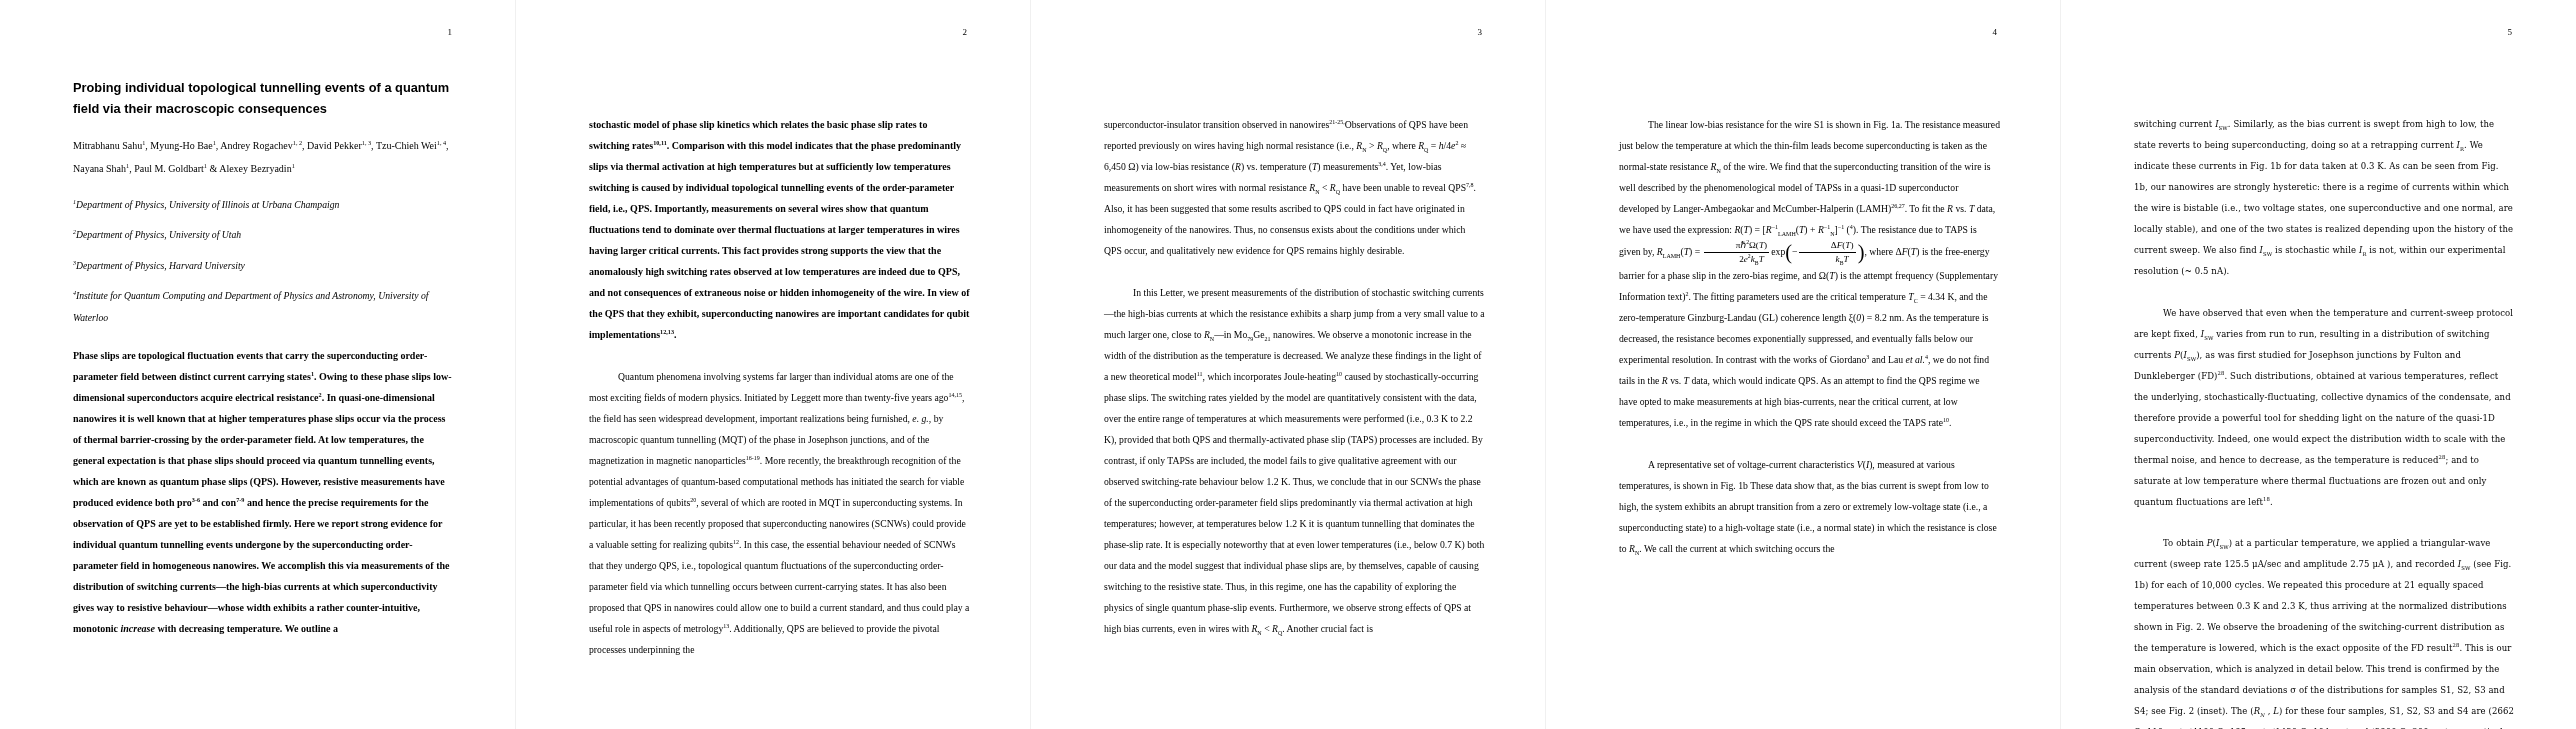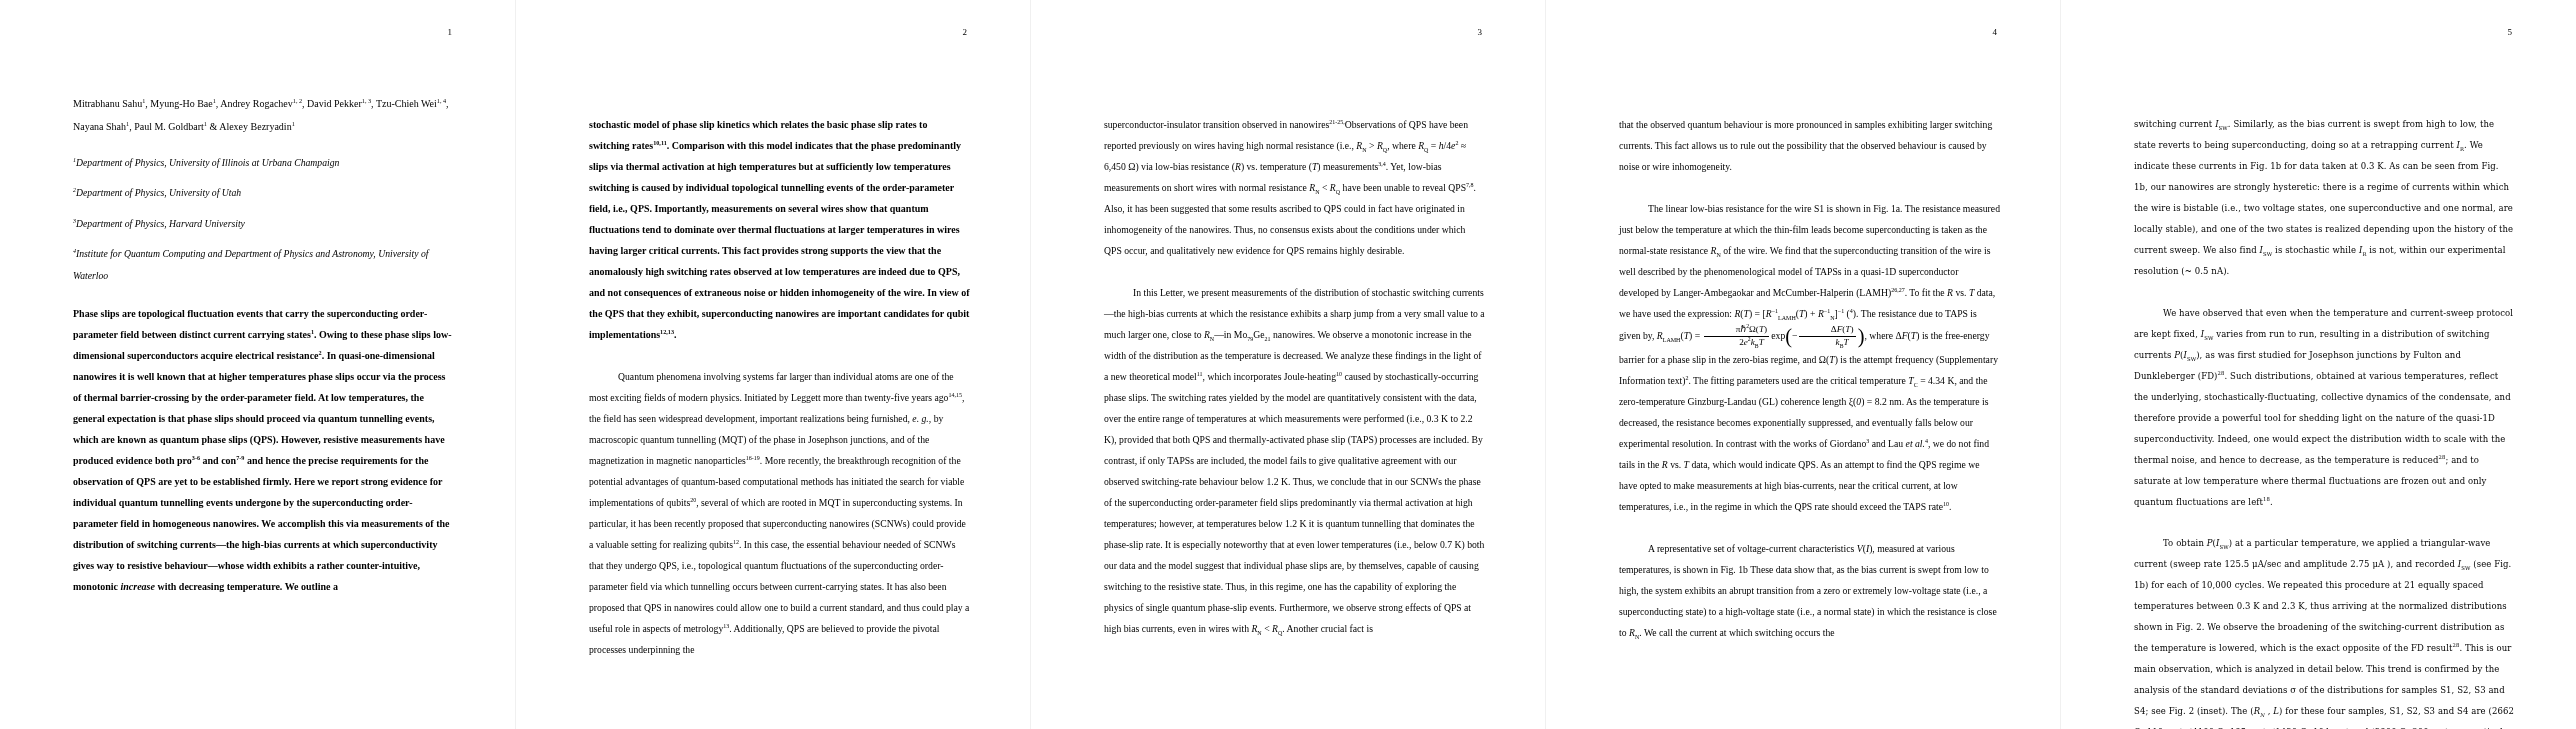--- a/index.html
+++ b/index.html
@@ -38,20 +38,21 @@
   .fd { display:block; padding:0.6px 2.4px 0; }
   .bigp { font-size:2.1em; vertical-align:middle; font-weight:normal; }
 </style>
 </head>
 <body>
 
 <div class="doc">
 
   <div class="page page-first">
     <div class="page-num">1</div>
+    <h1 class="title">Probing individual topological tunnelling events of a quantum field via their macroscopic consequences</h1>
     <p class="authors">Mitrabhanu Sahu<sup>1</sup>, Myung-Ho Bae<sup>1</sup>, Andrey Rogachev<sup>1, 2</sup>, David Pekker<sup>1, 3</sup>, Tzu-Chieh Wei<sup>1, 4</sup>, Nayana Shah<sup>1</sup>, Paul M. Goldbart<sup>1</sup> &amp; Alexey Bezryadin<sup>1</sup></p>
     <p class="affil affil-first"><sup>1</sup>Department of Physics, University of Illinois at Urbana Champaign</p>
     <p class="affil"><sup>2</sup>Department of Physics, University of Utah</p>
     <p class="affil"><sup>3</sup>Department of Physics, Harvard University</p>
     <p class="affil"><sup>4</sup>Institute for Quantum Computing and Department of Physics and Astronomy, University of Waterloo</p>
     <p class="abstract">Phase slips are topological fluctuation events that carry the superconducting order-parameter field between distinct current carrying states<sup>1</sup>. Owing to these phase slips low-dimensional superconductors acquire electrical resistance<sup>2</sup>.  In quasi-one-dimensional nanowires it is well known that at higher temperatures phase slips occur via the process of thermal barrier-crossing by the order-parameter field.  At low temperatures, the general expectation is that phase slips should proceed via quantum tunnelling events, which are known as quantum phase slips (QPS).  However, resistive measurements have produced evidence both pro<sup>3-6</sup> and con<sup>7-9</sup> and hence the precise requirements for the observation of QPS are yet to be established firmly.  Here we report strong evidence for individual quantum tunnelling events undergone by the superconducting order-parameter field in homogeneous nanowires.  We accomplish this via measurements of the distribution of switching currents—the high-bias currents at which superconductivity gives way to resistive behaviour—whose width exhibits a rather counter-intuitive, monotonic <i>increase</i> with decreasing temperature.  We outline a</p>
   </div>
 
   <div class="page">
     <div class="page-num">2</div>
@@ -60,21 +61,20 @@
   </div>
 
   <div class="page">
     <div class="page-num">3</div>
     <p class="body-par">superconductor-insulator transition observed in nanowires<sup>21-25,</sup>Observations of QPS have been reported previously on wires having high normal resistance (i.e., <i>R</i><sub>N</sub> &gt; <i>R</i><sub>Q</sub>, where <i>R</i><sub>Q</sub> = <i>h</i>/4<i>e</i><sup>2</sup> ≈ 6,450 Ω) via low-bias resistance (<i>R</i>) vs. temperature (<i>T</i>) measurements<sup>3,4</sup>.  Yet, low-bias measurements on short wires with normal resistance <i>R</i><sub>N</sub> &lt; <i>R</i><sub>Q</sub> have been unable to reveal QPS<sup>7,8</sup>.  Also, it has been suggested that some results ascribed to QPS could in fact have originated in inhomogeneity of the nanowires. Thus, no consensus exists about the conditions under which QPS occur, and qualitatively new evidence for QPS remains highly desirable.</p>
     <p class="body-par indent">In this Letter, we present measurements of the distribution of stochastic switching currents—the high-bias currents at which the resistance exhibits a sharp jump from a very small value to a much larger one, close to <i>R</i><sub>N</sub>—in Mo<sub>79</sub>Ge<sub>21</sub> nanowires.  We observe a monotonic increase in the width of the distribution as the temperature is decreased.  We analyze these findings in the light of a new theoretical model<sup>11</sup>, which incorporates Joule-heating<sup>10</sup> caused by stochastically-occurring phase slips.  The switching rates yielded by the model are quantitatively consistent with the data, over the entire range of temperatures at which measurements were performed (i.e., 0.3 K to 2.2 K), provided that both QPS and thermally-activated phase slip (TAPS) processes are included.  By contrast, if only TAPSs are included, the model fails to give qualitative agreement with our observed switching-rate behaviour below 1.2 K.  Thus, we conclude that in our SCNWs the phase of the superconducting order-parameter field slips predominantly via thermal activation at high temperatures; however, at temperatures below 1.2 K it is quantum tunnelling that dominates the phase-slip rate.  It is especially noteworthy that at even lower temperatures (i.e., below 0.7 K) both our data and the model suggest that individual phase slips are, by themselves, capable of causing switching to the resistive state.  Thus, in this regime, one has the capability of exploring the physics of single quantum phase-slip events.  Furthermore, we observe strong effects of QPS at high bias currents, even in wires with <i>R</i><sub>N</sub> &lt; <i>R</i><sub>Q</sub>.  Another crucial fact is</p>
   </div>
 
   <div class="page">
     <div class="page-num">4</div>
-    <p class="body-par">that the observed quantum behaviour is more pronounced in samples exhibiting larger switching currents.  This fact allows us to rule out the possibility that the observed behaviour is caused by noise or wire inhomogeneity.</p>
     <p class="body-par indent">The linear low-bias resistance for the wire S1 is shown in Fig. 1a.  The resistance measured just below the temperature at which the thin-film leads become superconducting is taken as the normal-state resistance <i>R</i><sub>N</sub> of the wire.  We find that the superconducting transition of the wire is well described by the phenomenological model of TAPSs in a quasi-1D superconductor developed by Langer-Ambegaokar and McCumber-Halperin (LAMH)<sup>26,27</sup>.  To fit the <i>R</i> vs. <i>T</i> data, we have used the expression:  <i>R</i>(<i>T</i>) = [<i>R</i><sup>−1</sup><sub>LAMH</sub>(<i>T</i>) + <i>R</i><sup>−1</sup><sub>N</sub>]<sup>−1</sup> (<sup>4</sup>).  The resistance due to TAPS is given by, <i>R</i><sub>LAMH</sub>(<i>T</i>) = <span class="frac"><span class="fn">πℏ<sup>2</sup>Ω(<i>T</i>)</span><span class="fd">2<i>e</i><sup>2</sup><i>k</i><sub>B</sub><i>T</i></span></span>exp<span class="bigp">(</span>−<span class="frac"><span class="fn">Δ<i>F</i>(<i>T</i>)</span><span class="fd"><i>k</i><sub>B</sub><i>T</i></span></span><span class="bigp">)</span>, where Δ<i>F</i>(<i>T</i>) is the free-energy barrier for a phase slip in the zero-bias regime, and Ω(<i>T</i>) is the attempt frequency (Supplementary Information  text)<sup>2</sup>.  The fitting parameters used are the critical temperature <i>T</i><sub>C</sub> = 4.34 K, and the zero-temperature Ginzburg-Landau (GL) coherence length ξ(<i>0</i>) = 8.2 nm.  As the temperature is decreased, the resistance becomes exponentially suppressed, and eventually falls below our experimental resolution.  In contrast with the works of Giordano<sup>3</sup> and Lau <i>et al.</i><sup>4</sup>, we do not find tails in the <i>R</i> vs. <i>T</i> data, which would indicate QPS.  As an attempt to find the QPS regime we have opted to make measurements at high bias-currents, near the critical current, at low temperatures, i.e., in the regime in which the QPS rate should exceed the TAPS rate<sup>10</sup>.</p>
     <p class="body-par indent">A representative set of voltage-current characteristics <i>V</i>(<i>I</i>),  measured at various temperatures, is shown in Fig. 1b  These data show that, as the bias current is swept from low to high, the system exhibits an abrupt transition from a zero or extremely low-voltage state (i.e., a superconducting state) to a high-voltage state (i.e., a normal state) in which the resistance is close to <i>R</i><sub>N</sub>.  We call the current at which switching occurs the</p>
   </div>
 
   <div class="page page-alt">
     <div class="page-num">5</div>
     <p class="body-par">switching current <i>I</i><sub>SW</sub>.  Similarly, as the bias current is swept from high to low, the state reverts to being superconducting, doing so at a retrapping current <i>I</i><sub>R</sub>.  We indicate these currents in Fig. 1b for data taken at 0.3 K.  As can be seen from Fig. 1b, our nanowires are strongly hysteretic: there is a regime of currents within which the wire is bistable (i.e., two voltage states, one superconductive and one normal, are locally stable), and one of the two states is realized depending upon the history of the current sweep.  We also find <i>I</i><sub>SW</sub> is stochastic while <i>I</i><sub>R</sub> is not, within our experimental resolution (~ 0.5 nA).</p>
     <p class="body-par indent">We have observed that even when the temperature and current-sweep protocol are kept fixed, <i>I</i><sub>SW</sub> varies from run to run, resulting in a distribution of switching currents <i>P</i>(<i>I</i><sub>SW</sub>), as was first studied for Josephson junctions by Fulton and Dunkleberger (FD)<sup>28</sup>. Such distributions, obtained at various temperatures, reflect the underlying, stochastically-fluctuating, collective dynamics of the condensate, and therefore provide a powerful tool for shedding light on the nature of the quasi-1D superconductivity. Indeed, one would expect the distribution width to scale with the thermal noise, and hence to decrease, as the temperature is reduced<sup>28</sup>; and to saturate at low temperature where thermal fluctuations are frozen out and only quantum fluctuations are left<sup>18</sup>.</p>
     <p class="body-par indent">To obtain <i>P</i>(<i>I</i><sub>SW</sub>) at a particular temperature, we applied a triangular-wave current (sweep rate 125.5 μA/sec and amplitude 2.75 μA ), and recorded <i>I</i><sub>SW</sub> (see Fig. 1b)  for each of 10,000 cycles. We repeated this procedure at 21 equally spaced temperatures between 0.3 K and 2.3 K, thus arriving at the normalized distributions shown in Fig. 2.  We observe the broadening of the switching-current distribution as the temperature is lowered, which is the exact opposite of the FD result<sup>28</sup>.  This is our main observation, which is analyzed in detail below.  This trend is confirmed by the analysis of the standard deviations σ of the distributions for samples S1, S2, S3 and S4; see Fig. 2 (inset).  The (<i>R<sub>N</sub></i> , <i>L</i>) for these four samples, S1, S2, S3 and S4 are (2662 Ω, 110 nm), (4100 Ω, 195 nm), (1430 Ω, 104 nm) and (3900 Ω, 200 nm), respectively. We have</p>
   </div>

